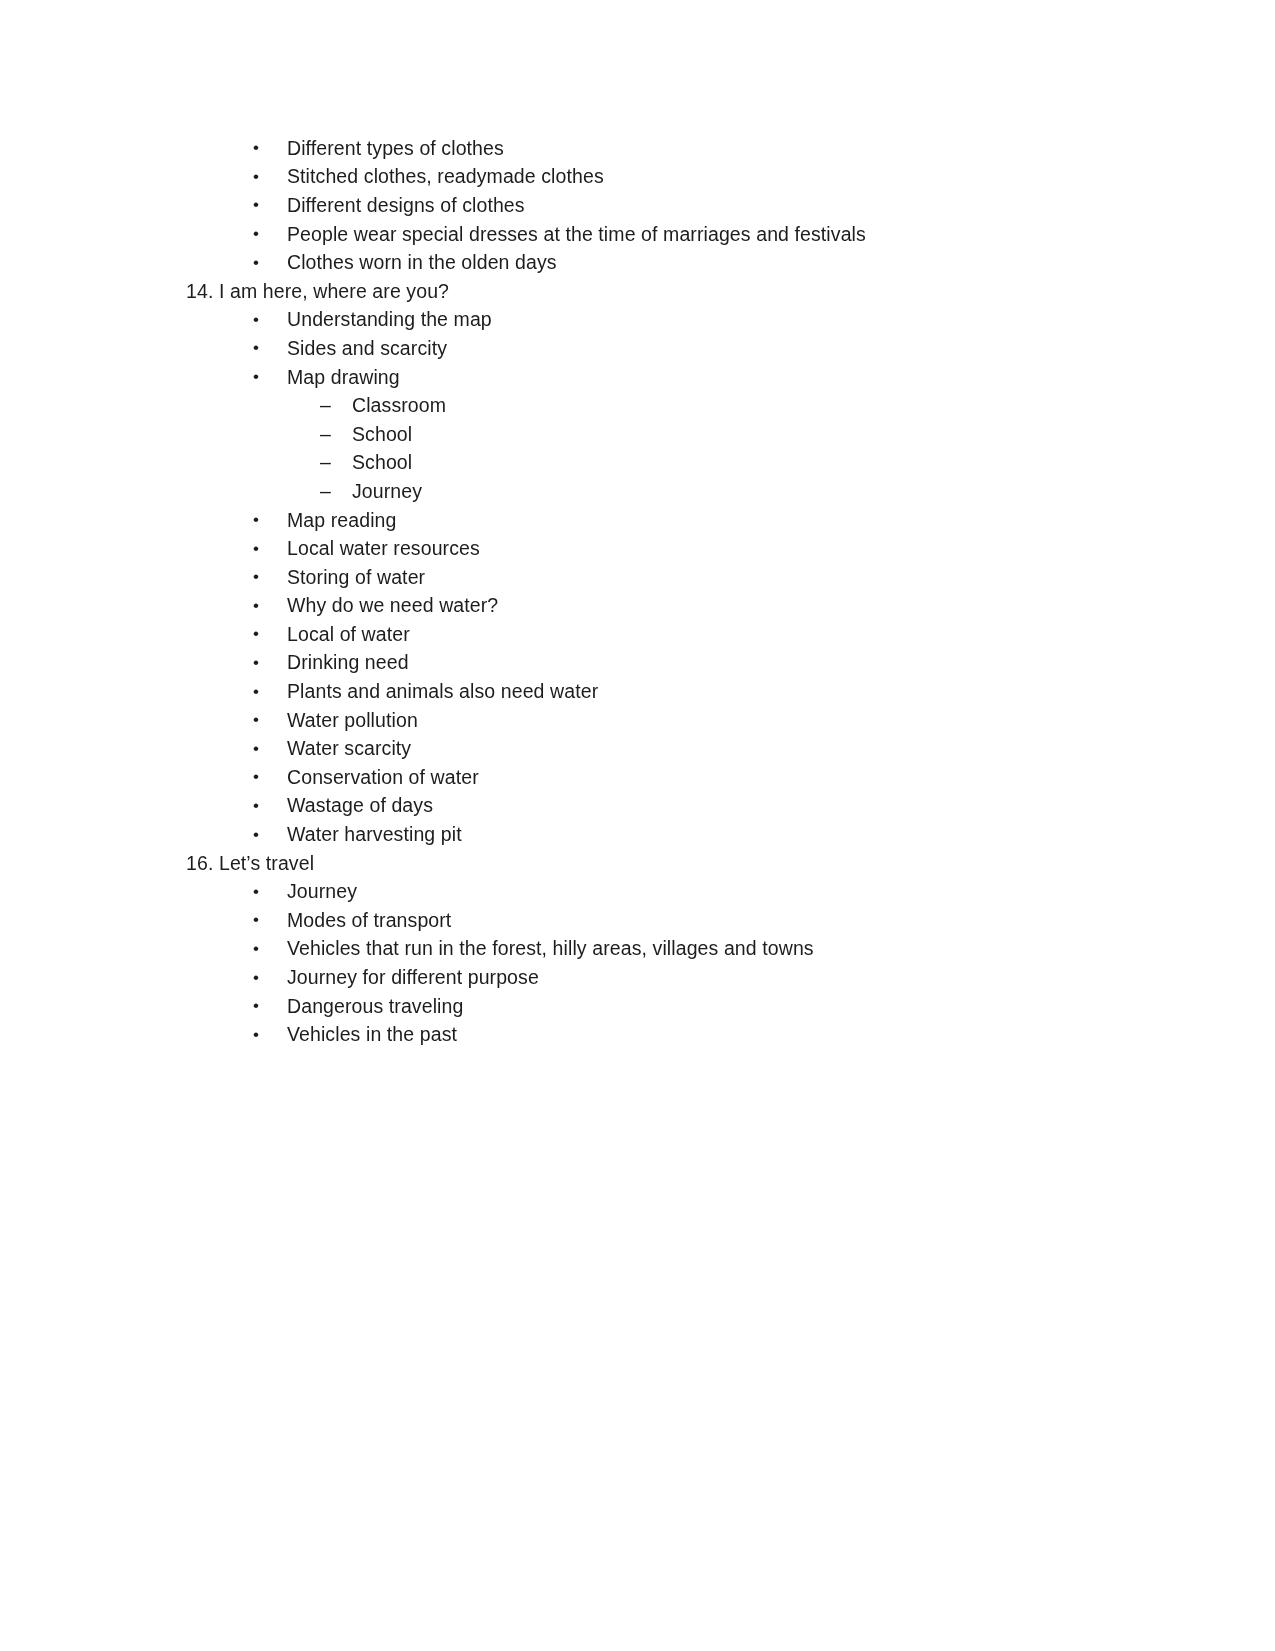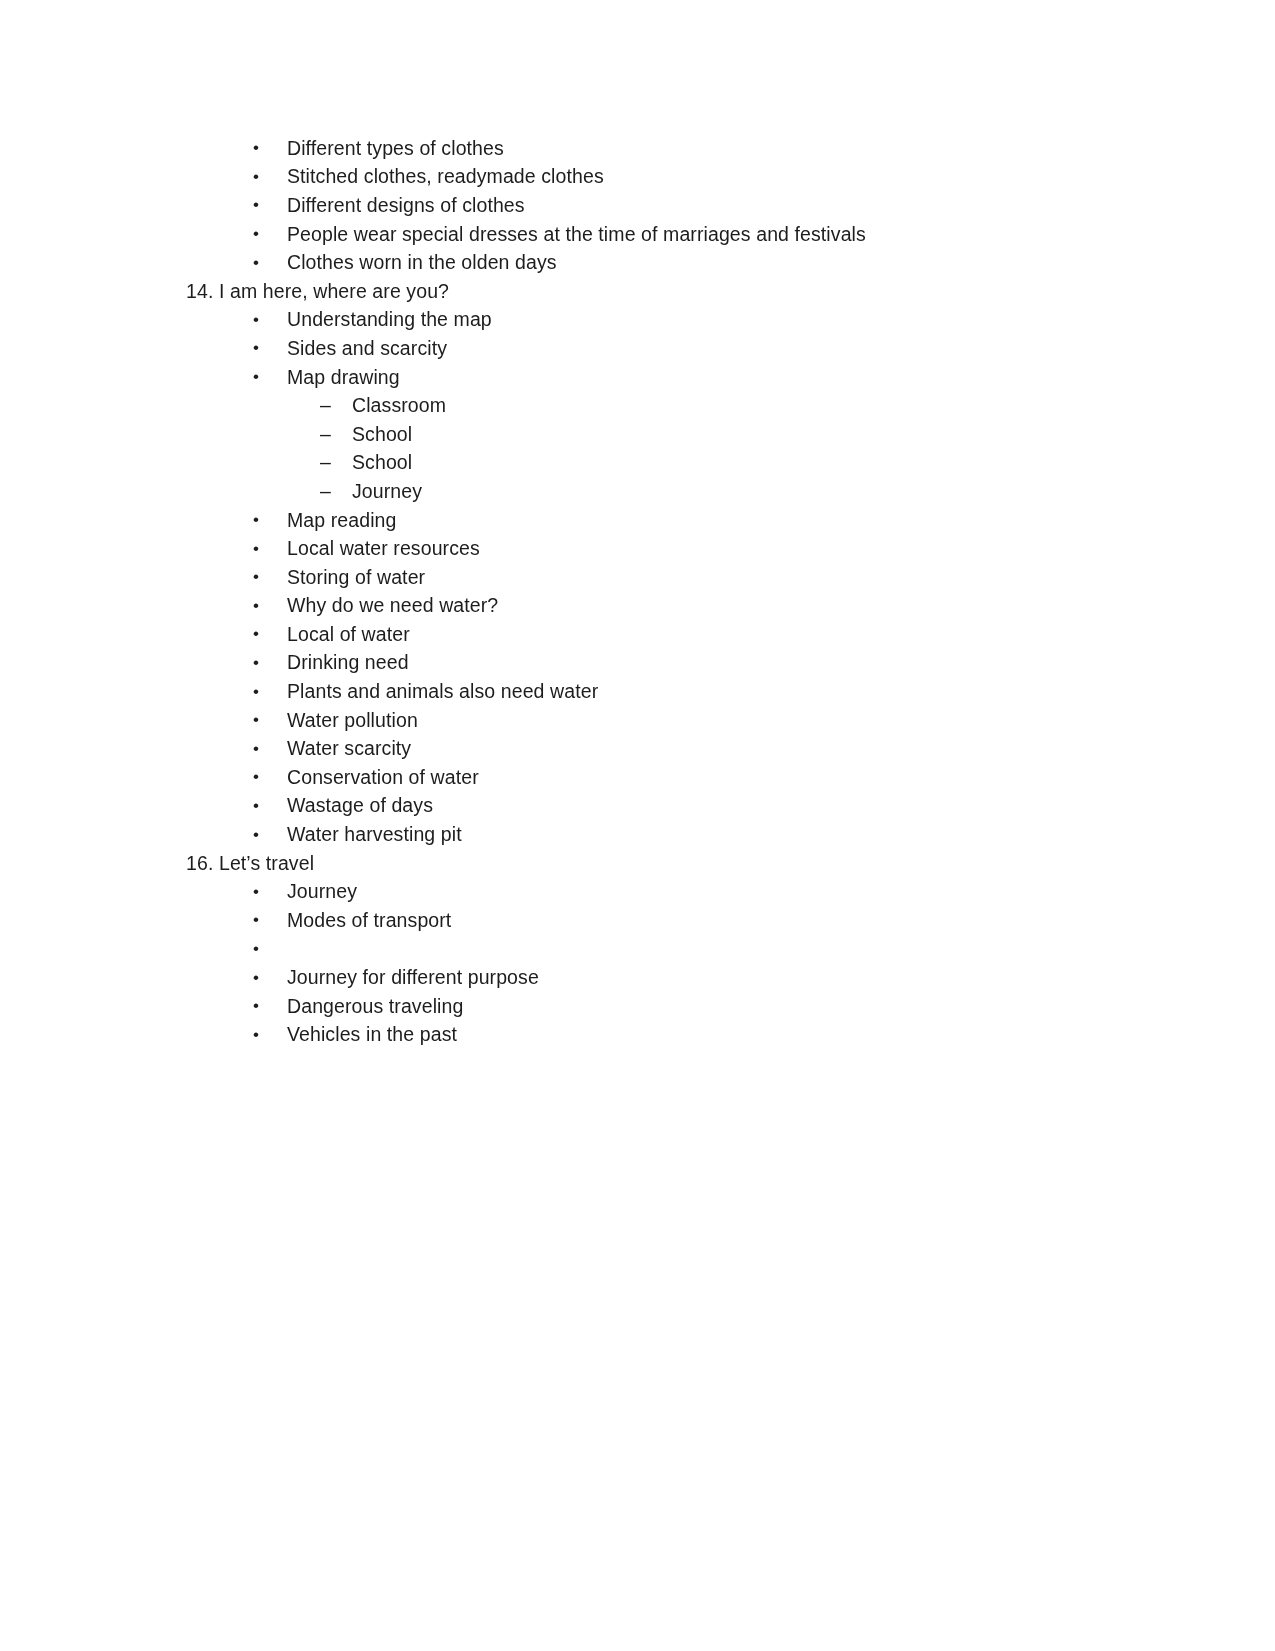--- a/index.html
+++ b/index.html
@@ -75,18 +75,18 @@
       <div class="line bullet"><span class="marker">•</span><span class="text">Drinking need</span></div>
       <div class="line bullet"><span class="marker">•</span><span class="text">Plants and animals also need water</span></div>
       <div class="line bullet"><span class="marker">•</span><span class="text">Water pollution</span></div>
       <div class="line bullet"><span class="marker">•</span><span class="text">Water scarcity</span></div>
       <div class="line bullet"><span class="marker">•</span><span class="text">Conservation of water</span></div>
       <div class="line bullet"><span class="marker">•</span><span class="text">Wastage of days</span></div>
       <div class="line bullet"><span class="marker">•</span><span class="text">Water harvesting pit</span></div>
       <div class="line heading"><span class="num">16. </span><span>Let’s travel</span></div>
       <div class="line bullet"><span class="marker">•</span><span class="text">Journey</span></div>
       <div class="line bullet"><span class="marker">•</span><span class="text">Modes of transport</span></div>
-      <div class="line bullet"><span class="marker">•</span></div>
+      <div class="line bullet"><span class="marker">•</span><span class="text">Vehicles that run in the forest, hilly areas, villages and towns</span></div>
       <div class="line bullet"><span class="marker">•</span><span class="text">Journey for different purpose</span></div>
       <div class="line bullet"><span class="marker">•</span><span class="text">Dangerous traveling</span></div>
       <div class="line bullet"><span class="marker">•</span><span class="text">Vehicles in the past</span></div>
     </div>
 </div>
 
 </body></html>

